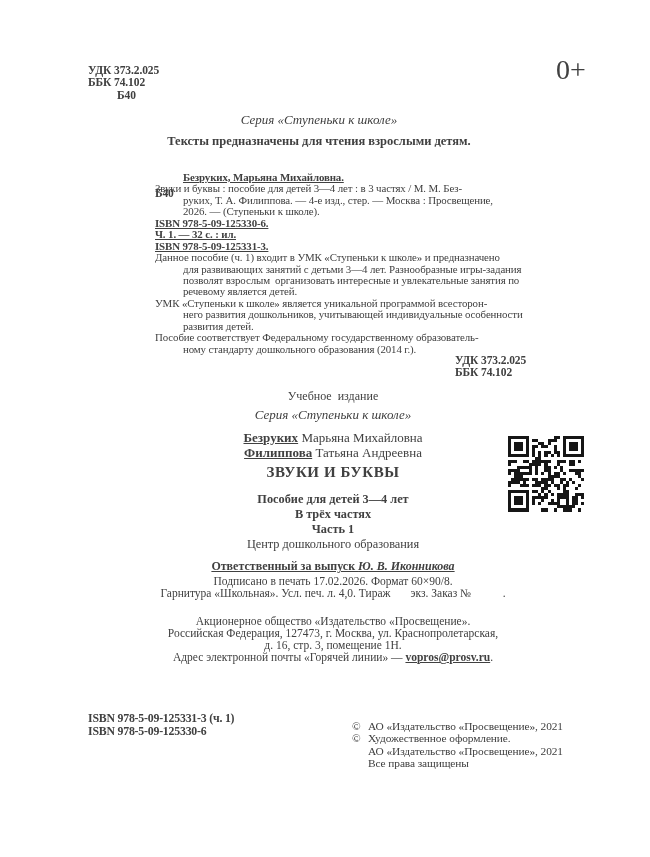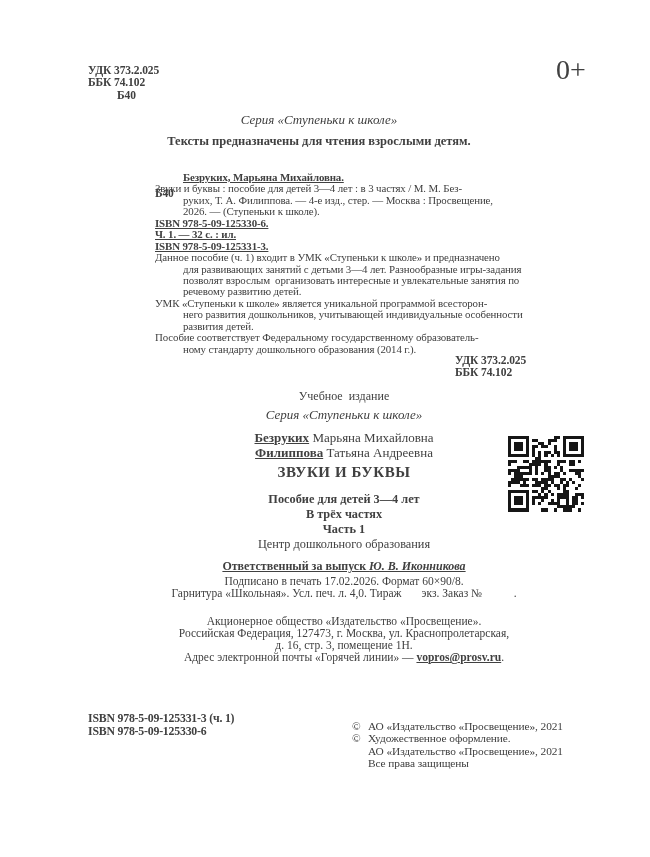--- a/index.html
+++ b/index.html
@@ -32,21 +32,21 @@
   .card{left:155px;top:172px;width:390px;font-size:10.9px;line-height:11.43px;letter-spacing:-0.12px;}
   .card .cl{white-space:nowrap;}
   .card .ml28{margin-left:28px;}
   .card .ml40{}
   .card .code{position:absolute;left:0;top:15.5px;font-weight:bold;font-size:11.5px;}
 
   
   .codes-mid{left:455px;top:354px;font-size:11.5px;font-weight:bold;line-height:12.3px;letter-spacing:-0.1px;}
 
   
-  .center-col{left:95px;top:0;width:498px;height:857px;}
+  .center-col{left:84px;top:0;width:498px;height:857px;}
   .center-col > div{position:absolute;left:0;right:0;text-align:center;line-height:1.15;white-space:nowrap;}
   .edu-kind{top:390px;font-size:12px;}
   .series-mid{top:408px;font-size:13px;}
   .author1{top:431px;font-size:13px;}
   .author2{top:445.5px;font-size:13px;}
   .main-title{top:464px;font-size:15px;font-weight:bold;letter-spacing:0.6px;}
   .sub1{top:492px;font-size:12.3px;font-weight:bold;}
   .sub2{top:507px;font-size:12.3px;font-weight:bold;}
   .sub3{top:522px;font-size:12.3px;font-weight:bold;}
   .center-name{top:537px;font-size:12.3px;font-weight:normal;}
@@ -90,21 +90,21 @@
     <div class="cl ml28 b">Безруких, Марьяна Михайловна.</div>
     <div class="cl ml40">Звуки и буквы : пособие для детей 3—4 лет : в 3 частях / М. М. Без-</div>
     <div class="cl ml28">руких, Т. А. Филиппова. — 4-е изд., стер. — Москва : Просвещение,</div>
     <div class="cl ml28">2026. — (Ступеньки к школе).</div>
     <div class="cl ml40 b">ISBN 978-5-09-125330-6.</div>
     <div class="cl ml40 b">Ч. 1. — 32 с. : ил.</div>
     <div class="cl ml40 b">ISBN 978-5-09-125331-3.</div>
     <div class="cl ml40">Данное пособие (ч. 1) входит в УМК «Ступеньки к школе» и предназначено</div>
     <div class="cl ml28">для развивающих занятий с детьми 3—4 лет. Разнообразные игры-задания</div>
     <div class="cl ml28">позволят взрослым&nbsp; организовать интересные и увлекательные занятия по</div>
-    <div class="cl ml28">речевому развитию детей.</div>
+    <div class="cl ml28">речевому является детей.</div>
     <div class="cl ml40">УМК «Ступеньки к школе» является уникальной программой всесторон-</div>
     <div class="cl ml28">него развития дошкольников, учитывающей индивидуальные особенности</div>
     <div class="cl ml28">развития детей.</div>
     <div class="cl ml40">Пособие соответствует Федеральному государственному образователь-</div>
     <div class="cl ml28">ному стандарту дошкольного образования (2014 г.).</div>
   </div>
 
   <div class="abs codes-mid">
     <div>УДК 373.2.025</div>
     <div>ББК 74.102</div>

